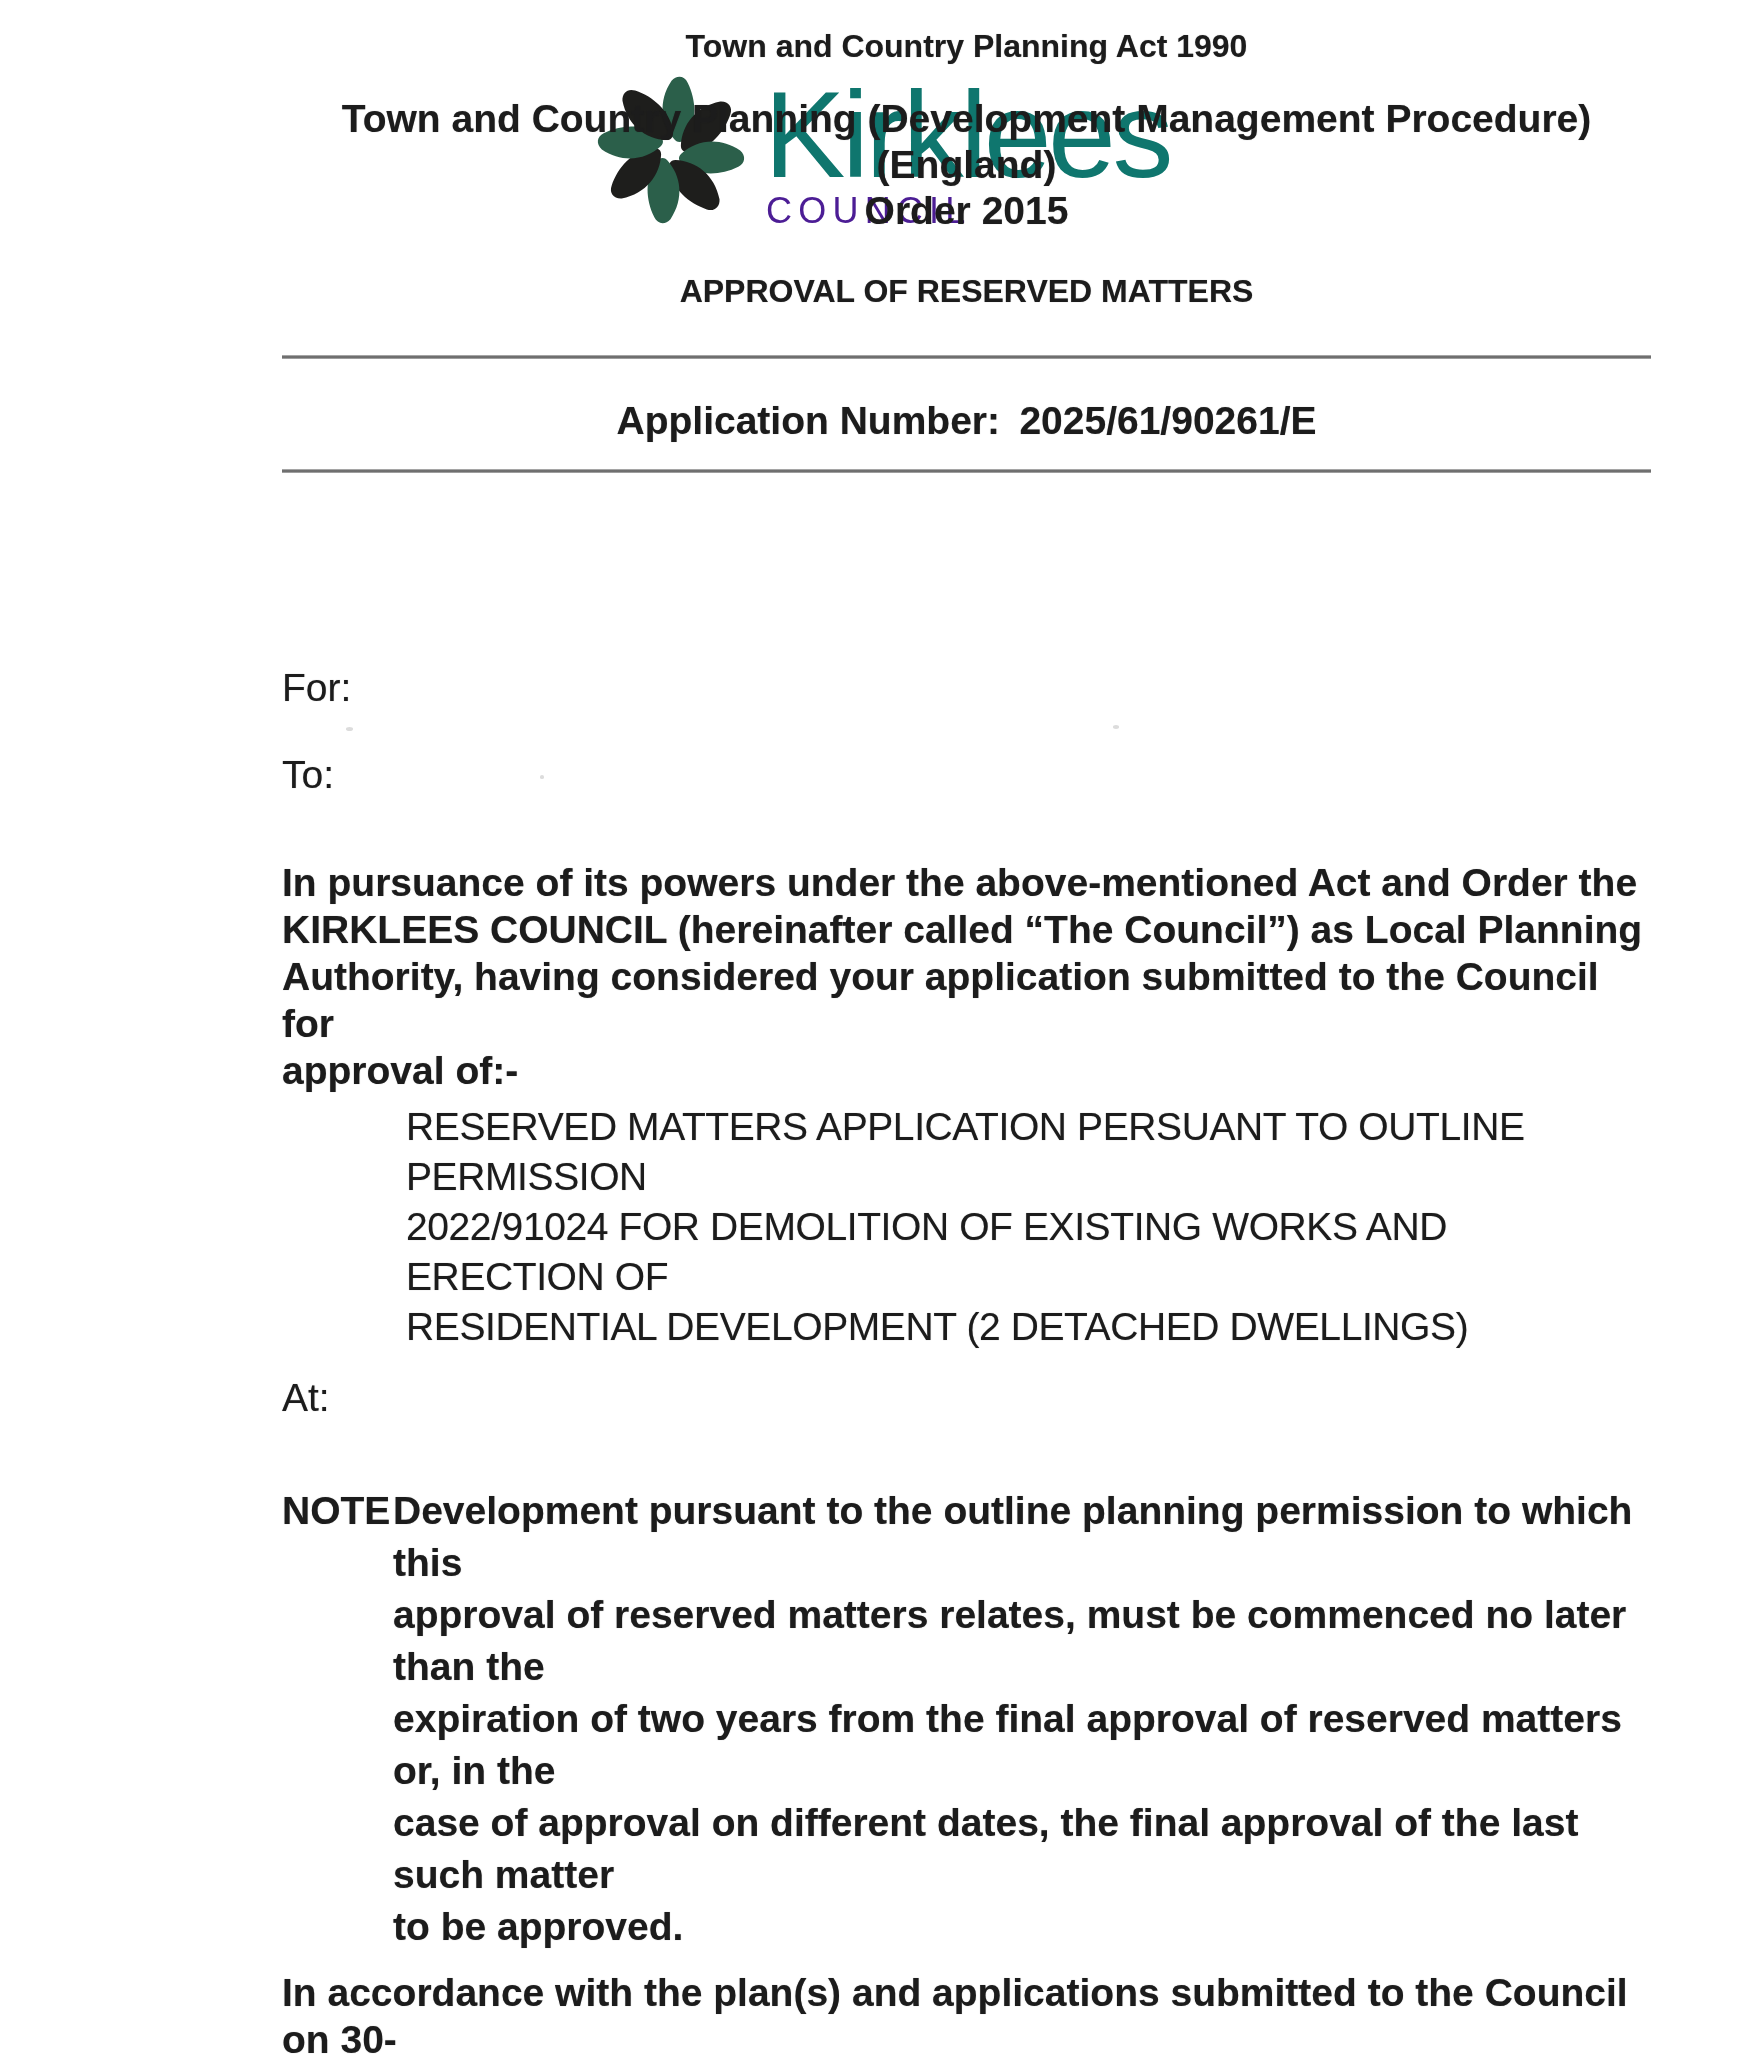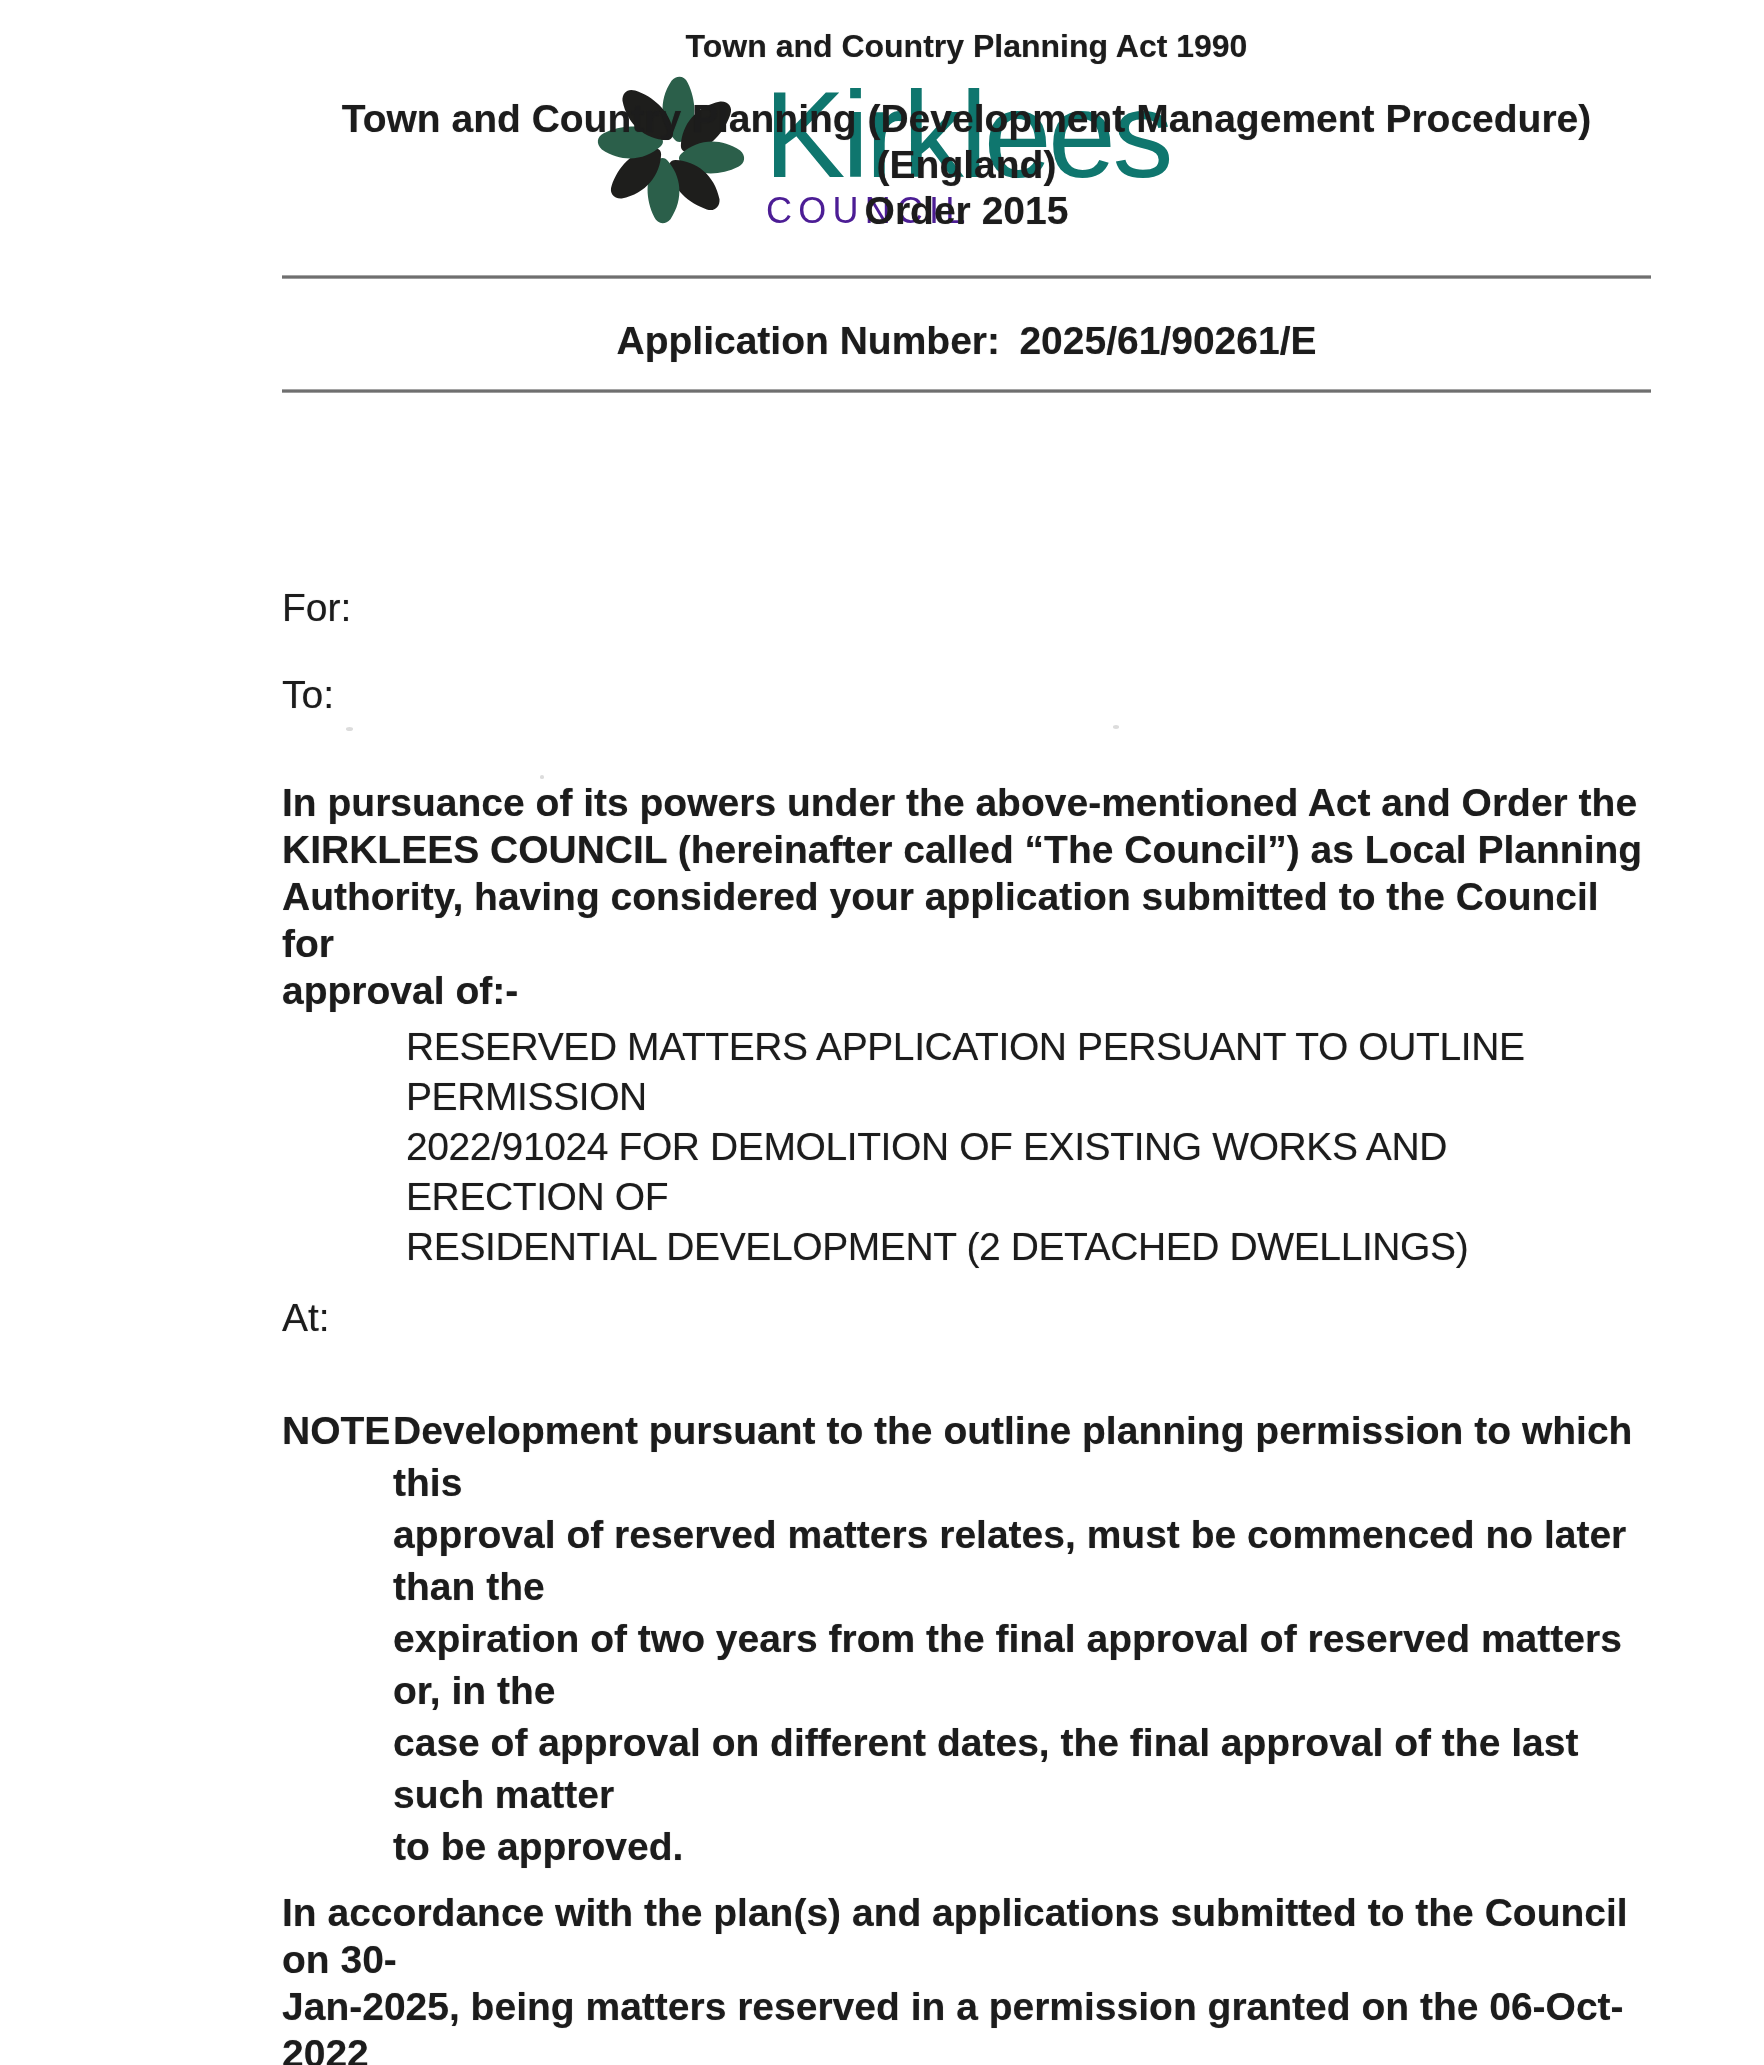--- a/index.html
+++ b/index.html
@@ -129,20 +129,21 @@
       <div class="wordmark-name">Kirklees</div>
       <div class="wordmark-sub">COUNCIL</div>
     </div>
   </div>
 
   <div class="content">
 
     <div class="h-center h-act txt">Town and Country Planning Act 1990</div>
     <div class="h-center h-order txt para">Town and Country Planning (Development Management Procedure) (England)
 Order 2015</div>
+    <div class="h-center h-approval txt">APPROVAL OF RESERVED MATTERS</div>
 
     <div class="rule rule-1"></div>
     <div class="app-line txt">
       <span>Application Number:</span><span class="app-number">2025/61/90261/E</span>
     </div>
     <div class="rule rule-2"></div>
 
     <div class="label label-for txt">For:</div>
     <div class="label label-to txt">To:</div>
 

